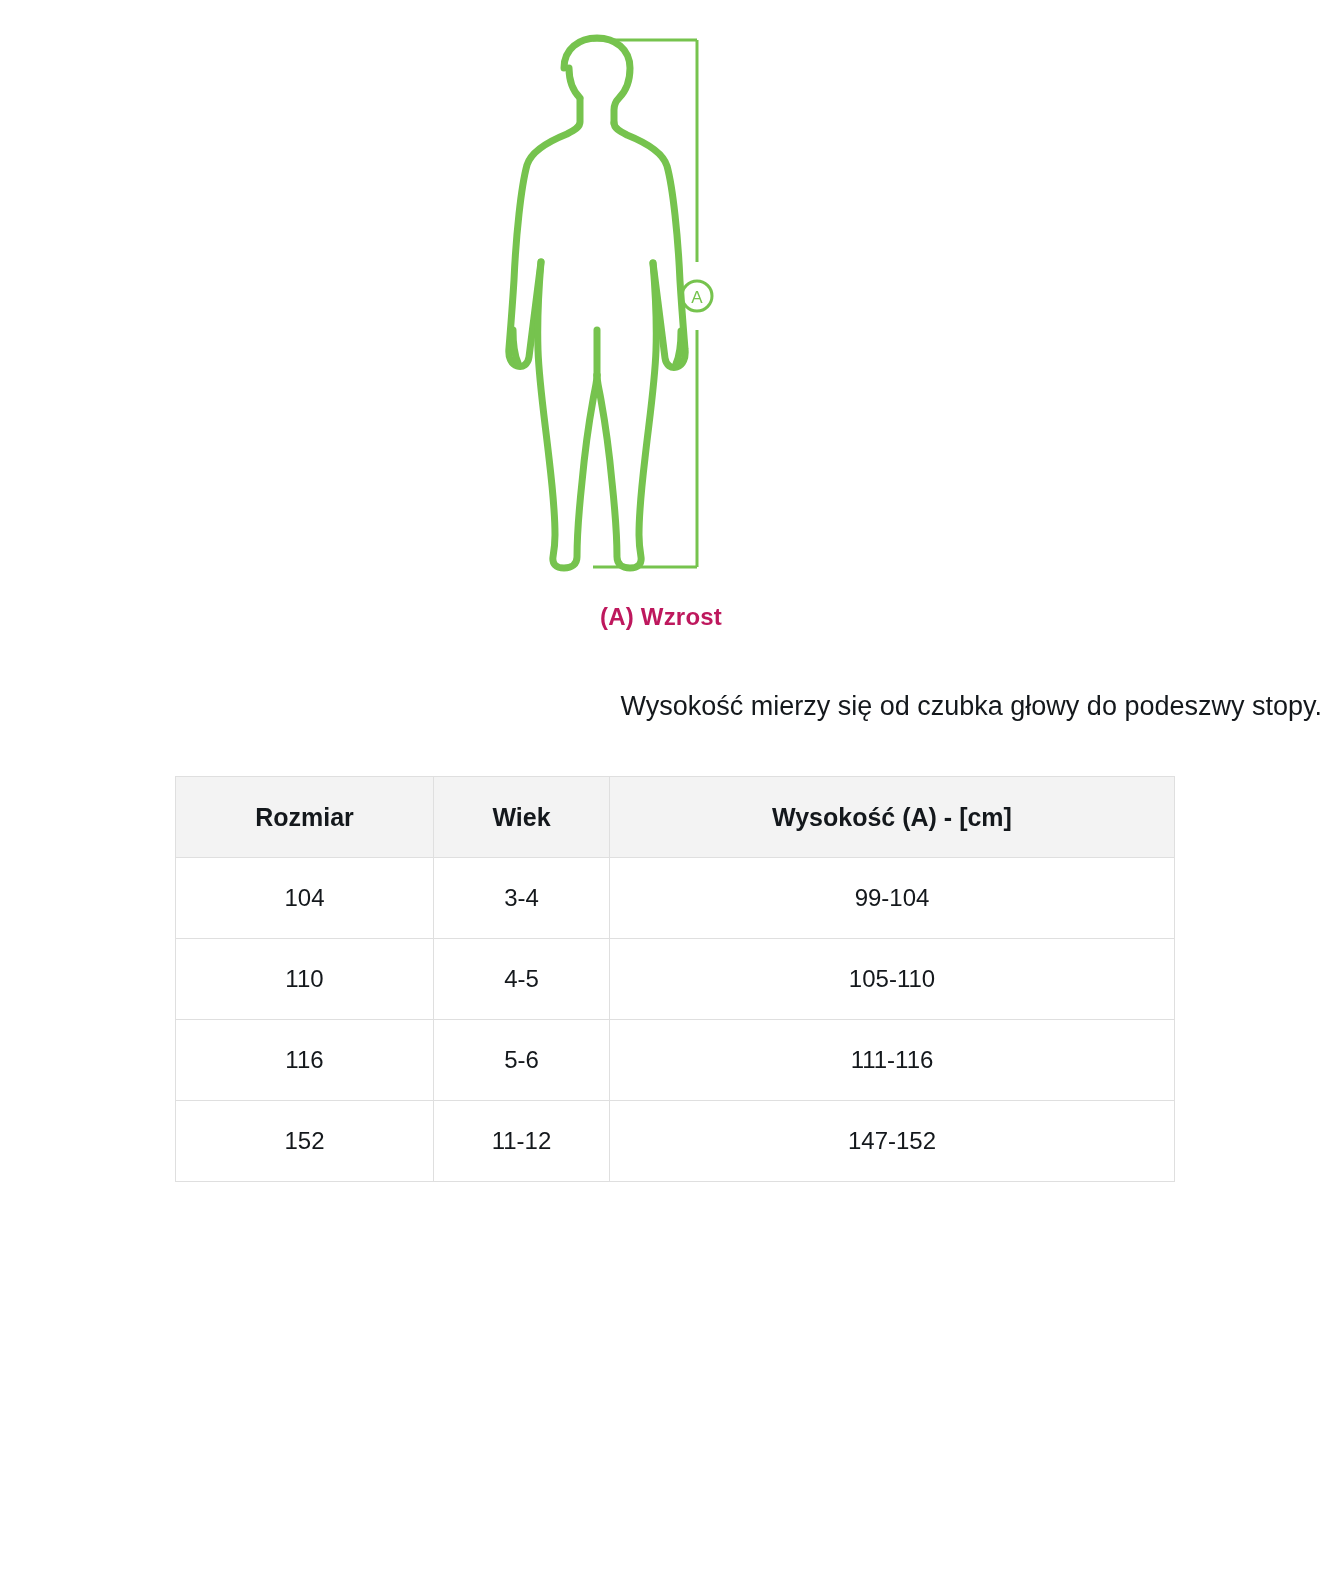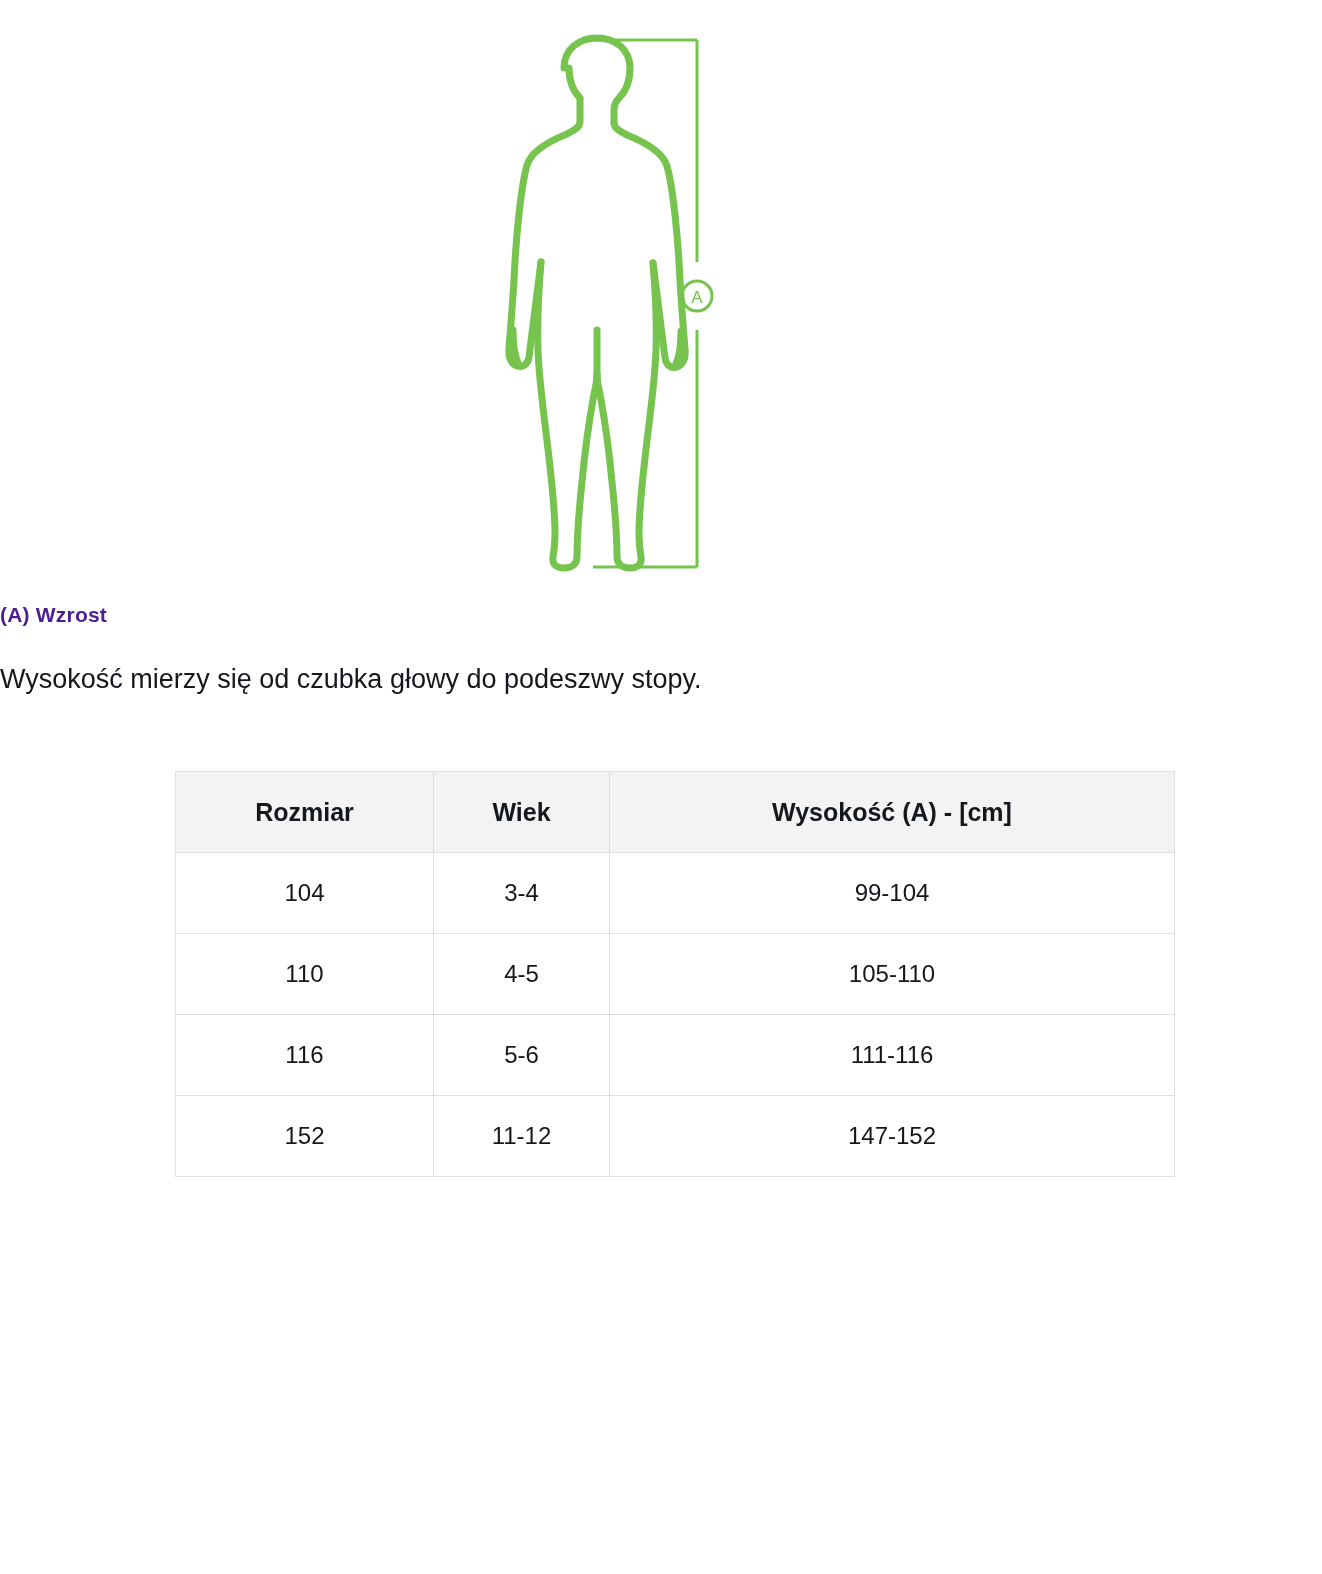--- a/index.html
+++ b/index.html
@@ -27,38 +27,38 @@
     padding-top: 30px;
     display: flex;
     justify-content: center;
   }
   .figure-svg {
     display: block;
   }
 
   
   .caption-title {
-    text-align: left;
-    font-size: 21px;
+    text-align: center;
+    font-size: 24px;
     font-weight: 700;
     letter-spacing: 0.2px;
     margin-top: 28px;
-    color: #4c1d95;
+    color: #be185d;
   }
   .caption-sub {
-    text-align: left;
+    text-align: right;
     font-size: 27px;
     font-weight: 400;
-    margin-top: 37px;
+    margin-top: 60px;
     color: #14181c;
   }
 
   
   .table-wrap {
-    margin: 76px auto 0 auto;
+    margin: 54px auto 0 auto;
     width: 1000px;
     padding-left: 28px;
   }
   table.size-table {
     width: 100%;
     border-collapse: collapse;
     table-layout: fixed;
   }
   table.size-table th,
   table.size-table td {

